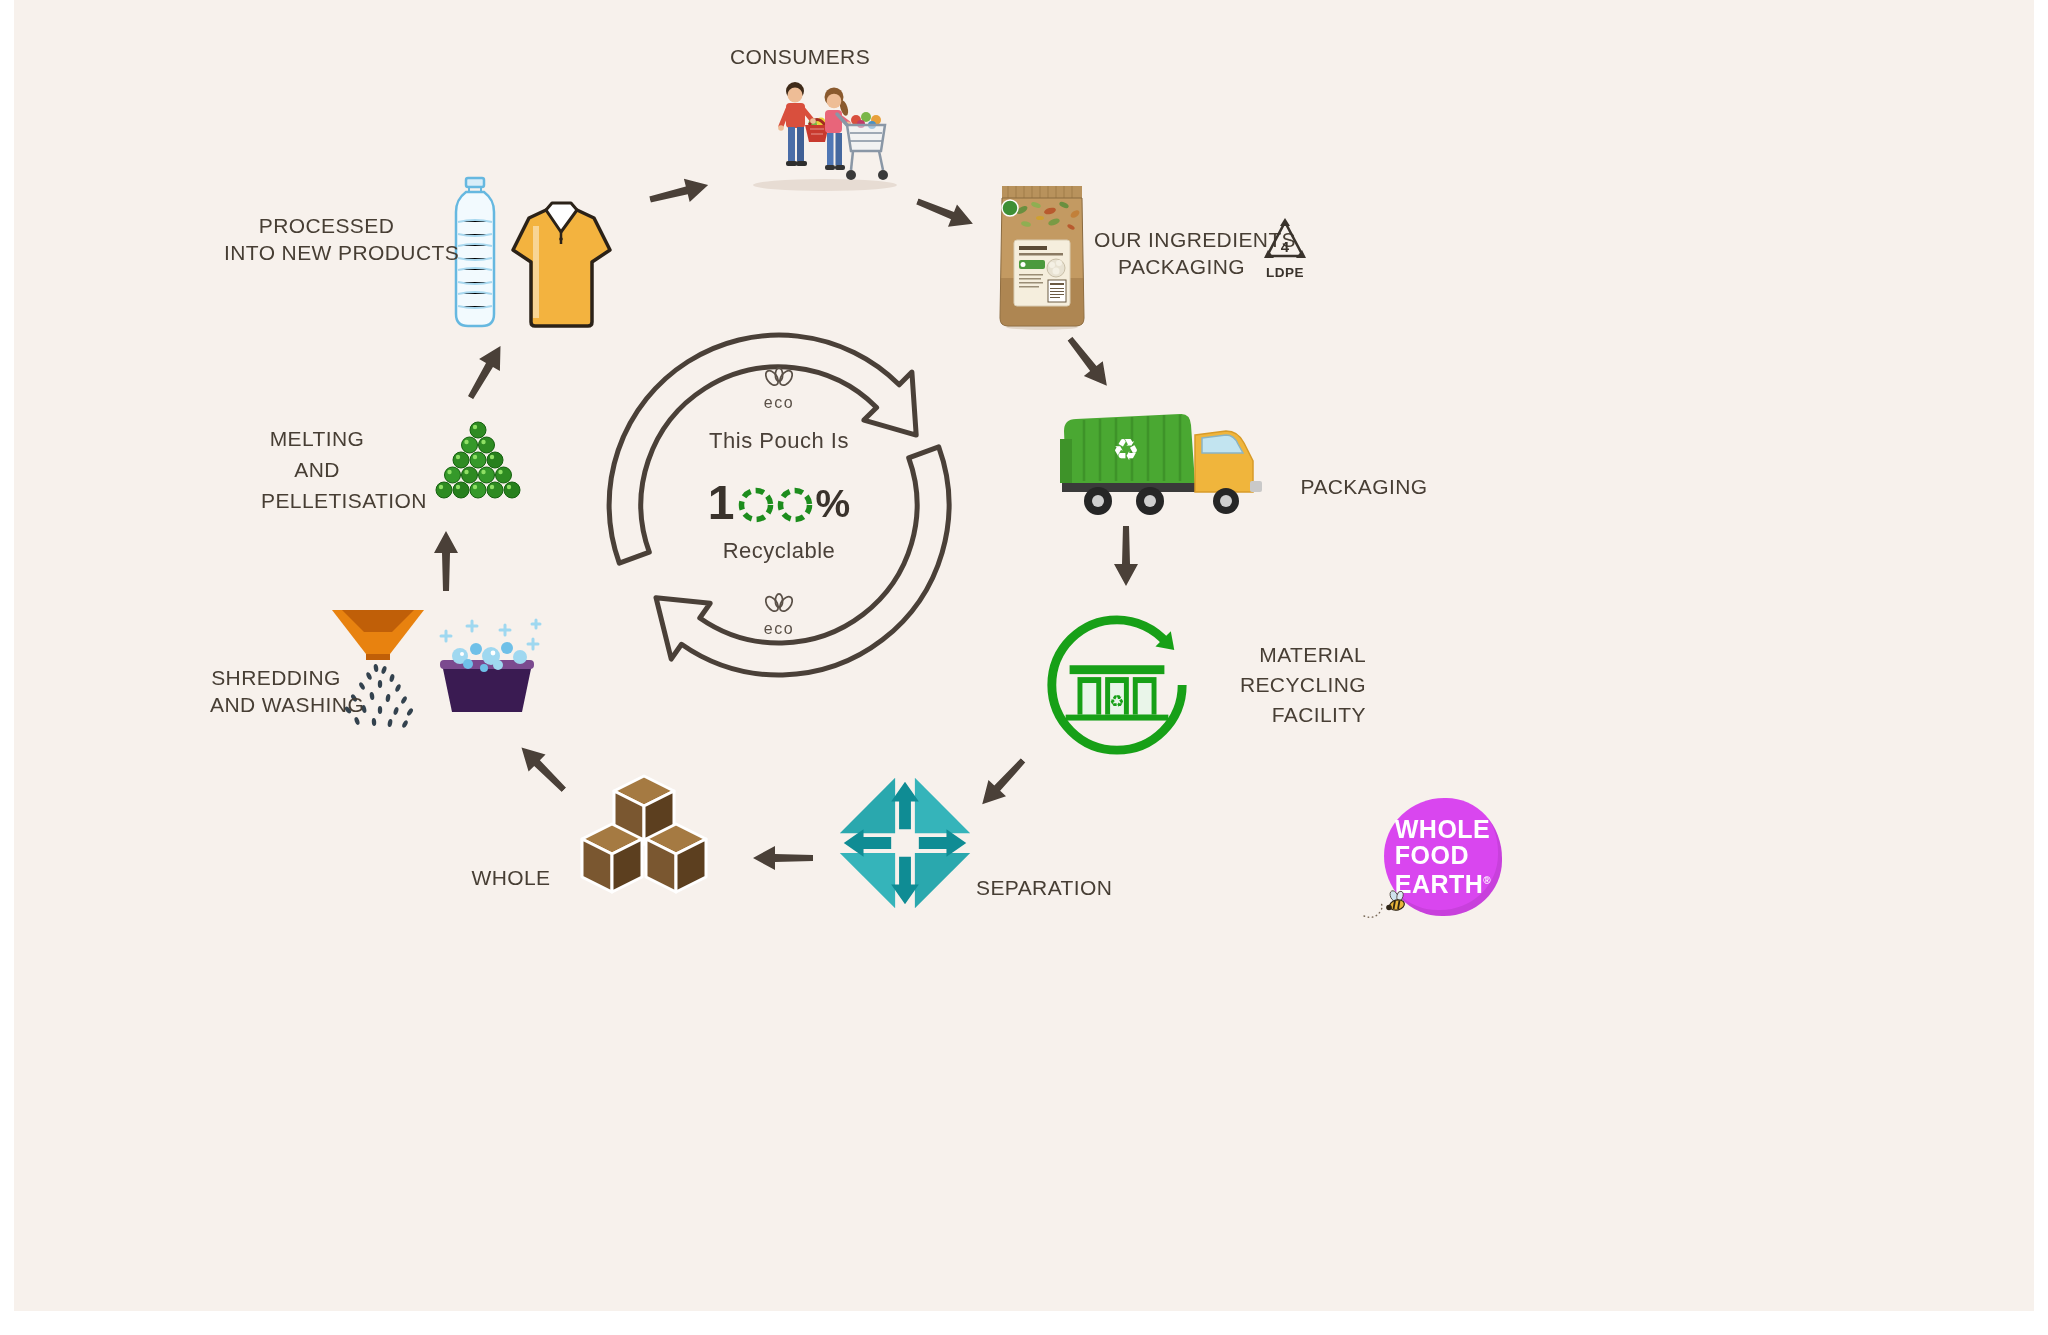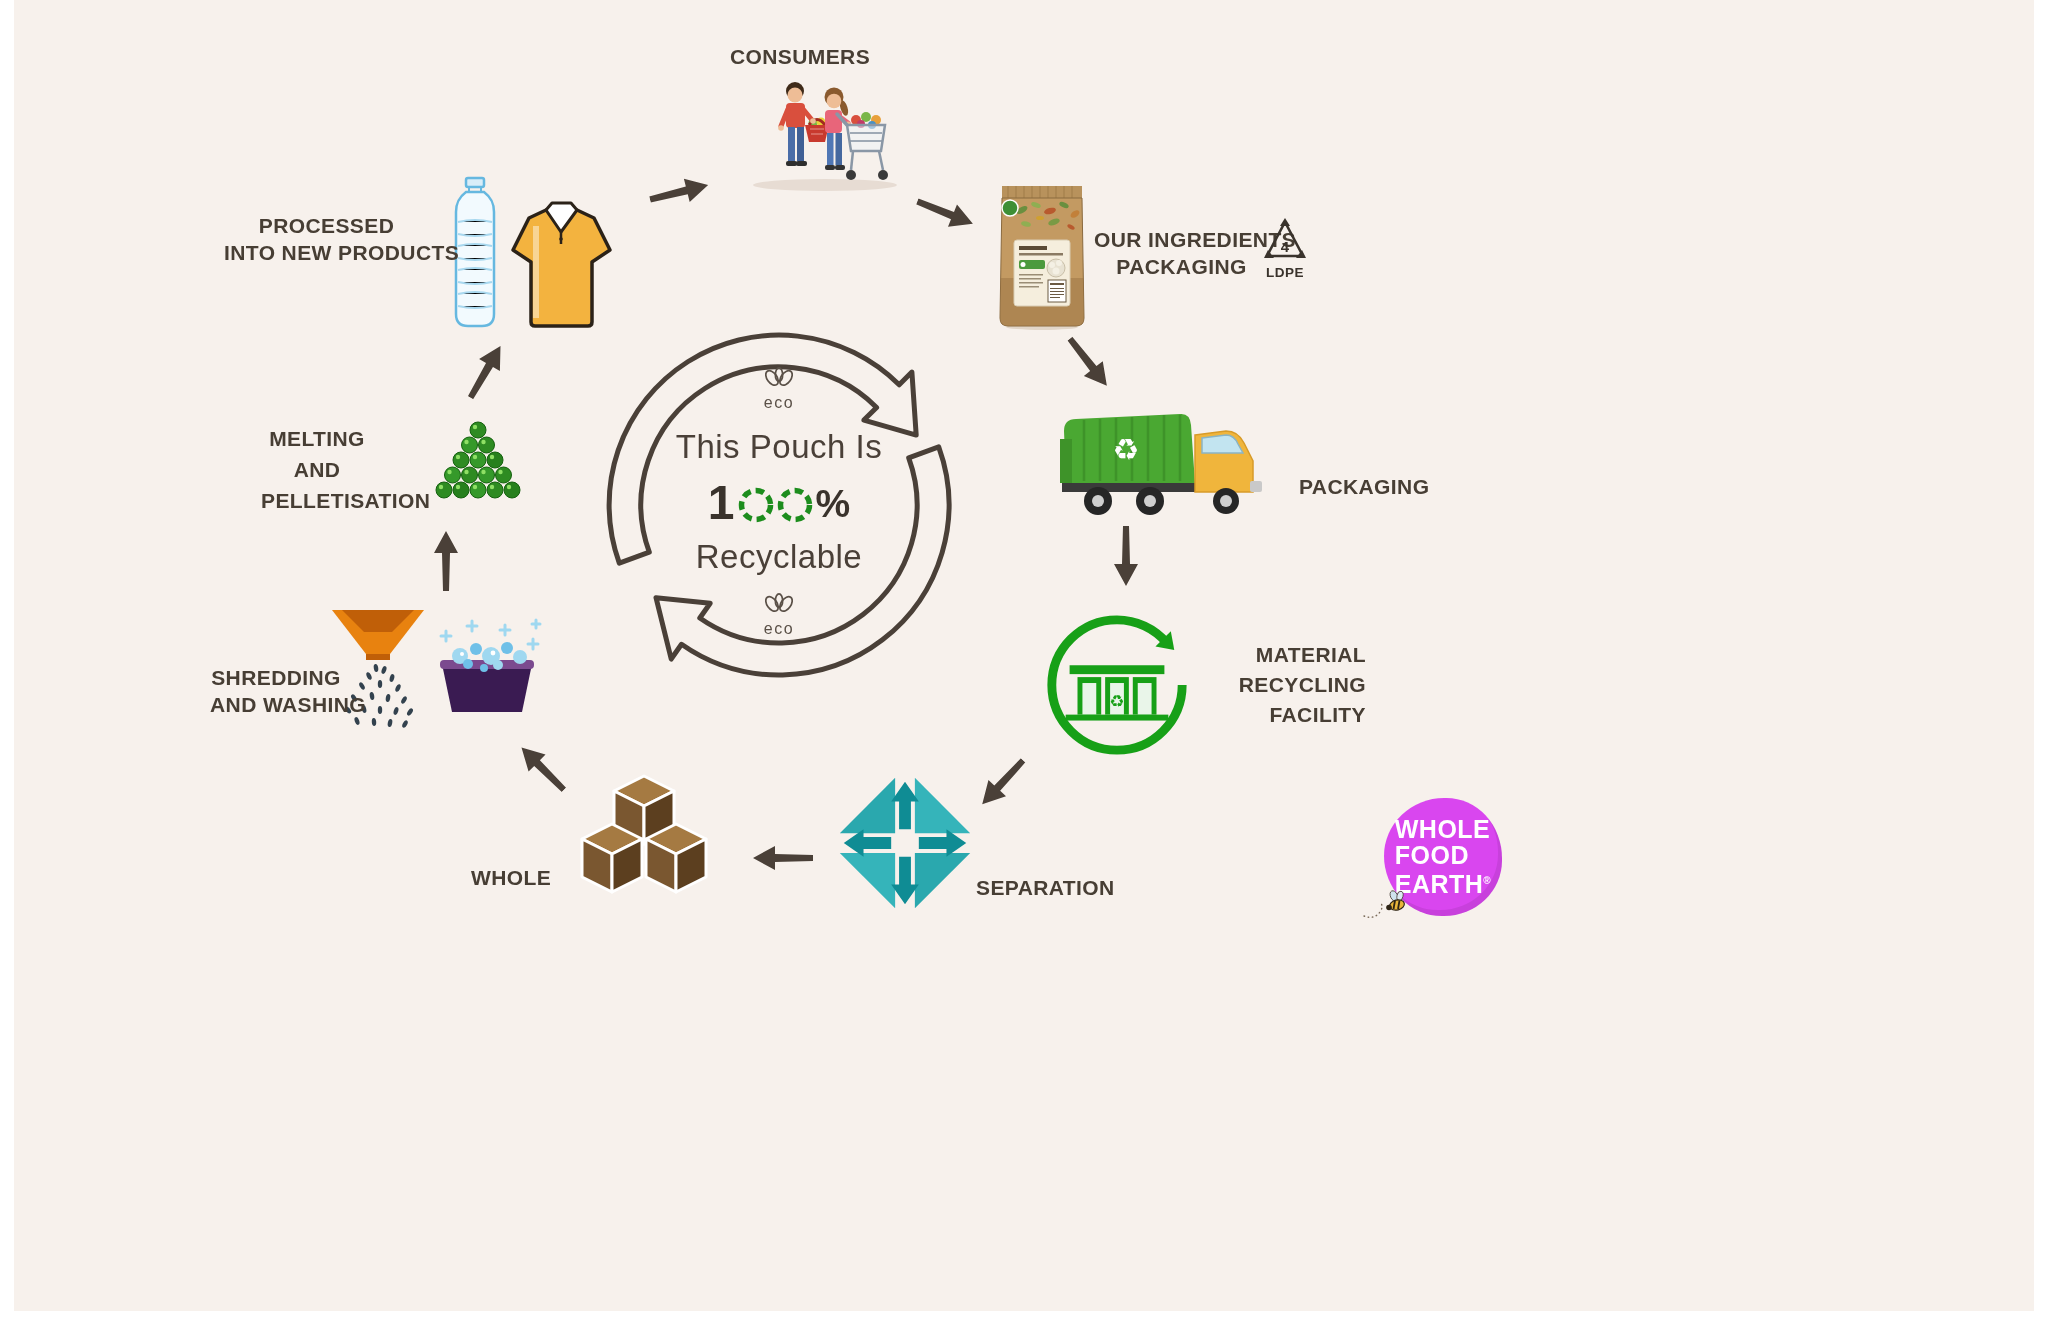--- a/index.html
+++ b/index.html
@@ -1,24 +1,24 @@
 <!DOCTYPE html>
 <html><head>
 <meta charset="utf-8">
 <style>
   html,body{margin:0;padding:0;background:#ffffff;}
   .page{position:relative;width:2048px;height:1335px;background:#ffffff;overflow:hidden;
         font-family:"Liberation Sans","DejaVu Sans",sans-serif;}
   .content{position:absolute;left:14px;top:0;width:2020px;height:1311px;background:#f7f1ec;}
   .abs{position:absolute;}
-  .step-label{position:absolute;color:#473e34;font-weight:700;font-size:21px;line-height:27px;
+  .step-label{position:absolute;color:#473e34;font-weight:400;font-size:21px;line-height:27px;
               letter-spacing:.4px;text-align:center;}
   .step-label div{white-space:nowrap;}
   .center-line{position:absolute;left:615px;width:300px;text-align:center;color:#4a4038;
-               font-size:33px;font-weight:400;letter-spacing:.5px;}
+               font-size:22px;font-weight:400;letter-spacing:.5px;}
   .big-row{position:absolute;left:615px;top:476px;width:300px;height:54px;display:flex;
            align-items:center;justify-content:center;gap:3px;}
   .big-digit{font-weight:700;color:#3a332c;line-height:1;}
   .eco-badge{position:absolute;width:68px;text-align:center;color:#5a5047;}
   .eco-badge .eco-word{font-size:16px;letter-spacing:1.5px;margin-top:-2px;}
   .sarrow{position:absolute;width:62px;height:40px;}
   .logo-circle{position:absolute;left:1370px;top:798px;width:118px;height:118px;background:#d946ef;
                border-radius:52% 48% 50% 50% / 50% 52% 48% 52%;display:flex;align-items:center;justify-content:center;
                box-shadow:inset -4px -6px 0 rgba(0,0,0,0.08);}
   .logo-text{color:#ffffff;font-weight:700;font-size:25px;line-height:26px;letter-spacing:.5px;text-align:left;}

